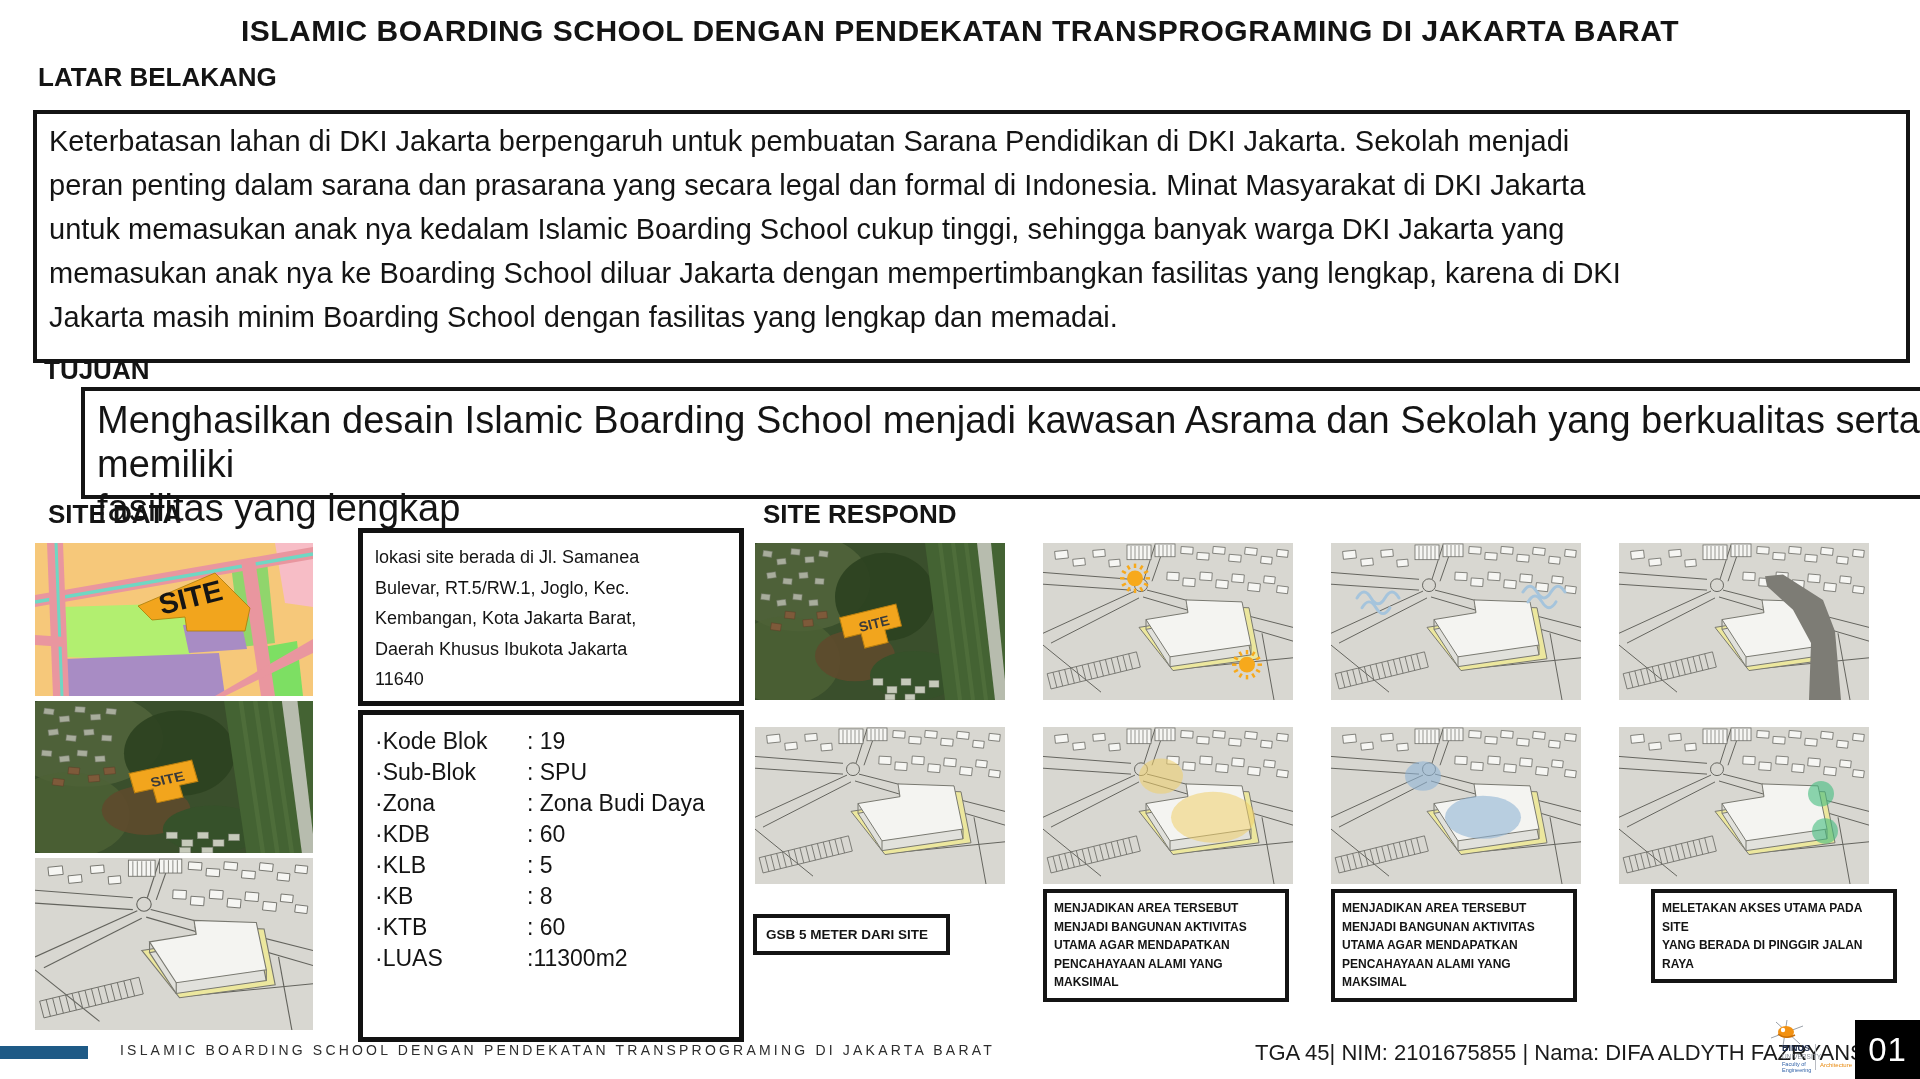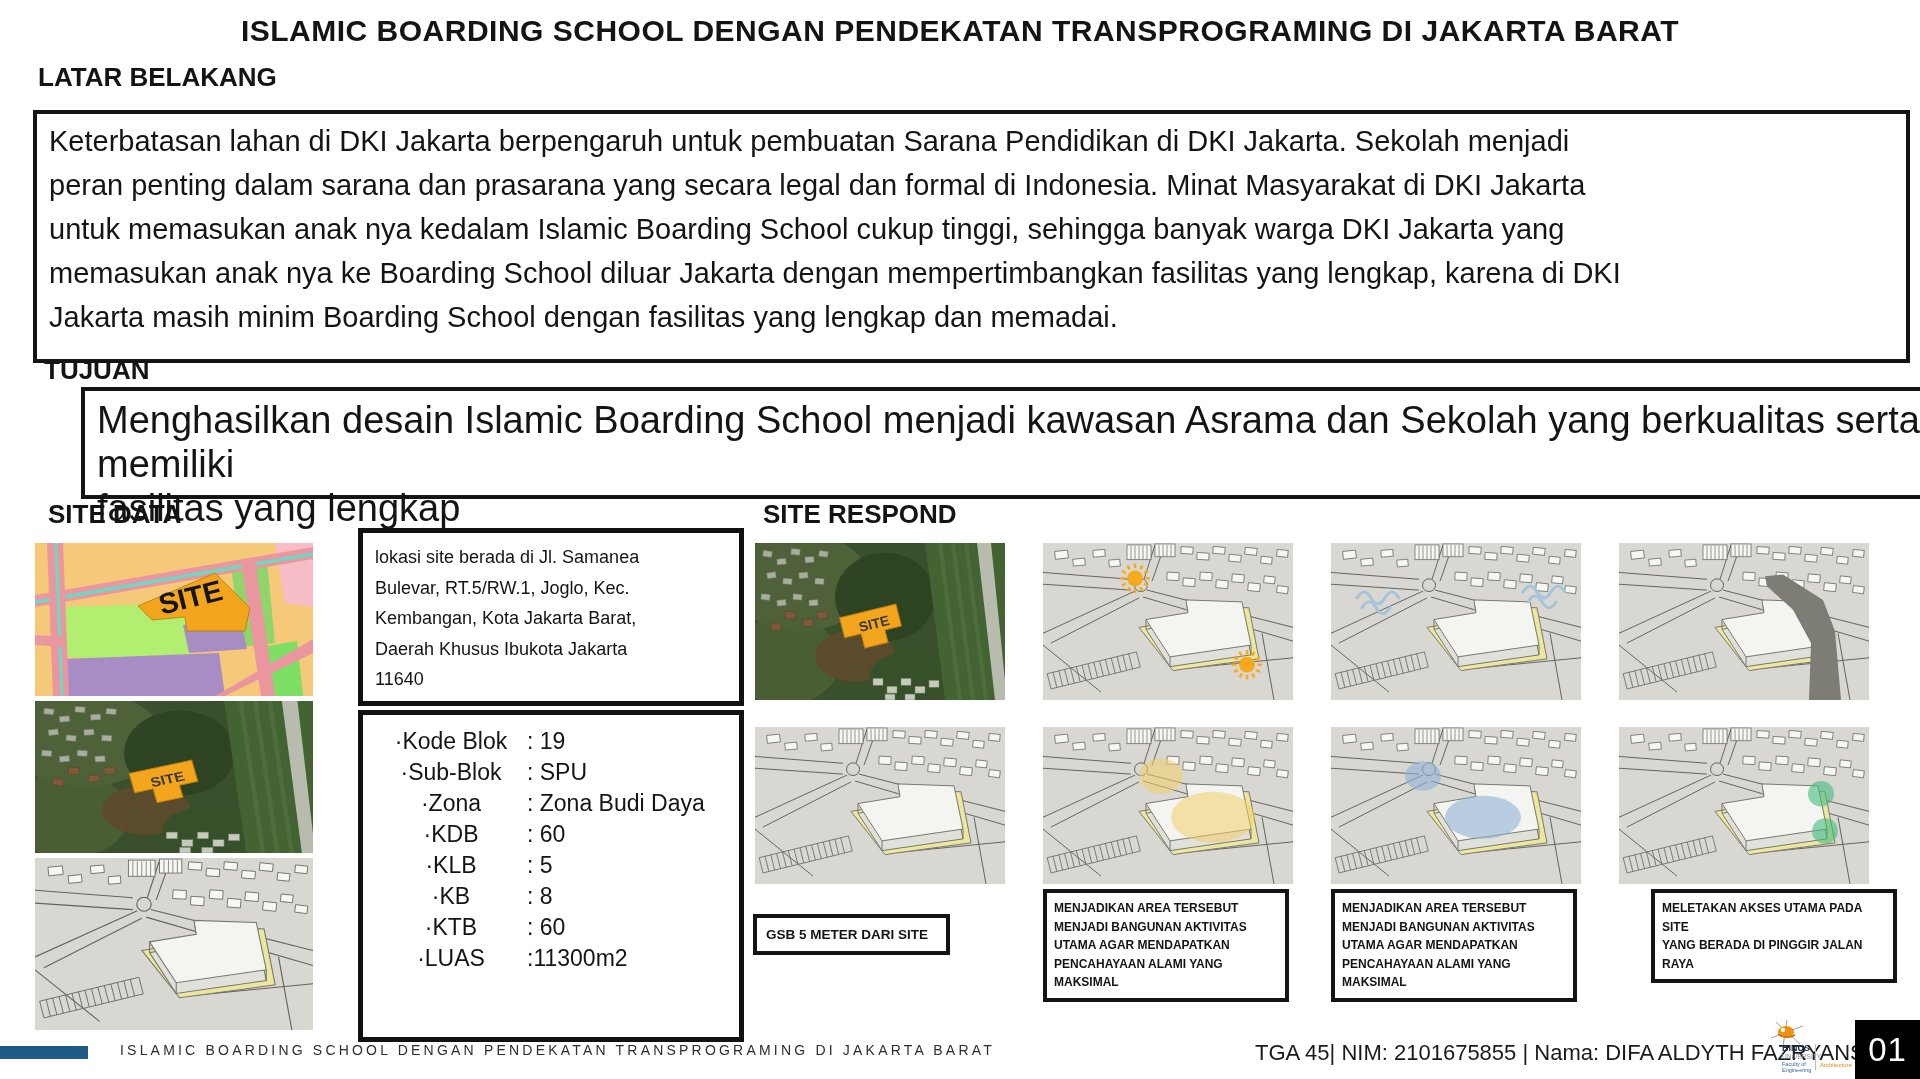--- a/index.html
+++ b/index.html
@@ -8,21 +8,21 @@
   .abs{position:absolute;}
   .page-title{top:14px;left:0;width:1920px;text-align:center;font-size:30px;font-weight:bold;letter-spacing:.5px;}
   .sec-head{font-size:26px;font-weight:bold;}
   .tbox{border:4px solid #141414;background:#fff;white-space:pre-line;}
   .lb-box{left:33px;top:110px;width:1845px;height:235px;padding:5px 12px;font-size:29px;line-height:44px;}
   .tj-box{left:33px;top:387px;width:1845px;height:90px;padding:7px 12px;font-size:38px;line-height:44px;margin-left:48px;}
   .loc-box{left:358px;top:528px;width:352px;height:150px;border:5px solid #111;padding:9px 12px;
            font-size:18px;line-height:30.5px;white-space:pre-line;}
   .attr-box{left:358px;top:710px;width:352px;height:300px;border:5px solid #111;padding:11px 12px;font-size:23px;}
   .attr-row{display:flex;line-height:31px;}
-  .attr-label{width:152px;text-align:center;}
+  .attr-label{width:152px;}
   .img-frame{background:#d8d7d1;}
   .cap{border:4px solid #141414;background:#fff;font-weight:600;white-space:pre-line;}
   .cap-small{font-size:12px;line-height:18.5px;padding:6px 7px;}
   .gsb{left:753px;top:914px;width:180px;height:33px;font-size:13.5px;display:flex;align-items:center;padding-left:9px;}
   .footer-bar{left:0;top:1046px;width:88px;height:13px;background:#1E5A86;}
   .footer-title{left:120px;top:1042px;font-size:14px;font-weight:500;letter-spacing:3.2px;color:#2d2d2d;}
   .footer-meta{left:1255px;top:1040px;font-size:22px;color:#1a1a1a;}
   .page-box{left:1855px;top:1020px;width:65px;height:59px;background:#000000;color:#fff;
             display:flex;align-items:center;justify-content:center;font-size:33px;letter-spacing:1px;}
   .logo{left:1768px;top:1022px;width:84px;height:52px;display:flex;align-items:flex-end;}

